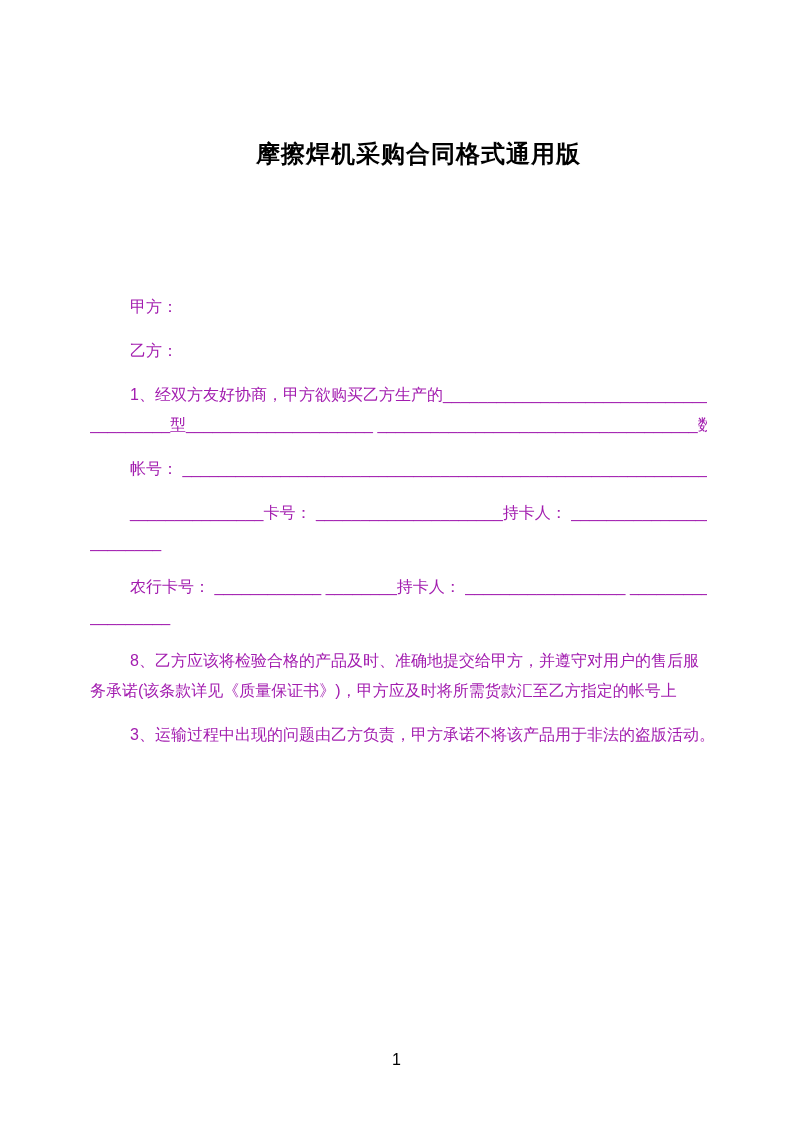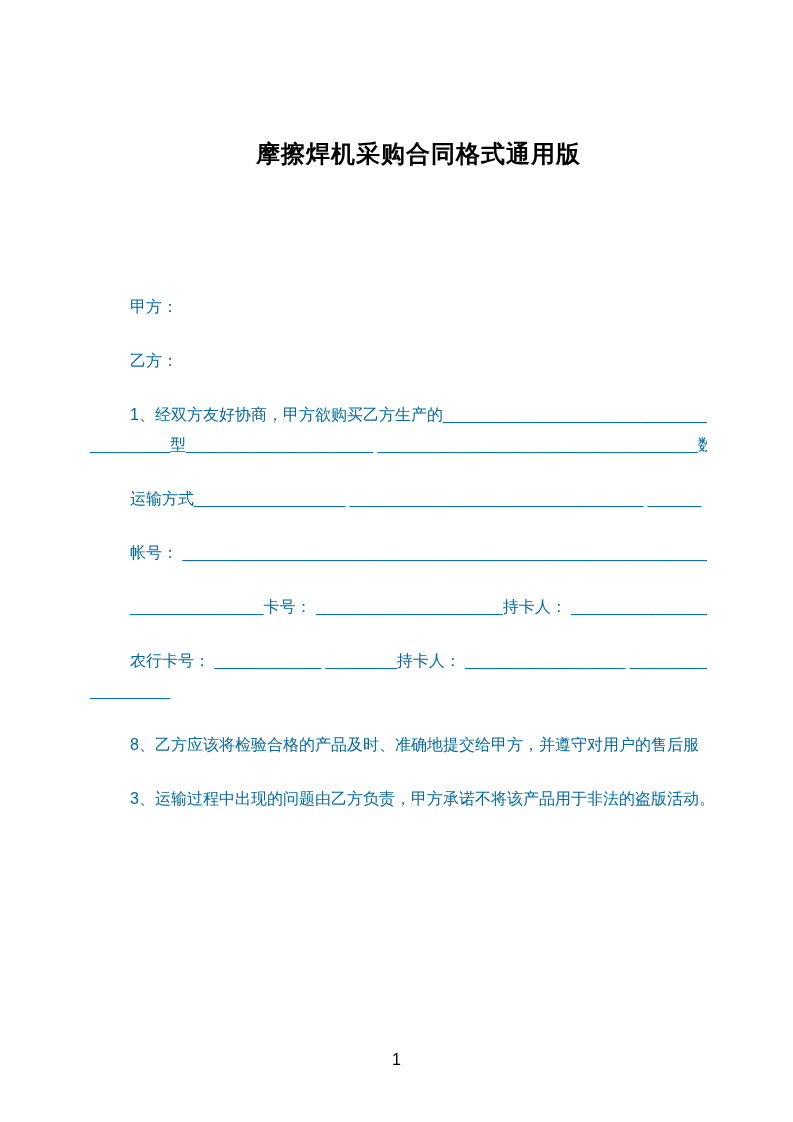--- a/index.html
+++ b/index.html
@@ -18,29 +18,29 @@
     text-align: center;
     font-size: 24px;
     line-height: 28px;
     font-weight: bold;
     letter-spacing: 1px;
     padding-left: 44px;
   }
   .doc-body {
     padding: 124px 86px 0 90px;
     font-size: 16px;
-    color: #0369a1;
+    color: #a21caf;
   }
   .line {
     line-height: 30px;
     white-space: pre;
     overflow: hidden;
   }
   .first { text-indent: 40px; }
-  .gap   { margin-top: 24px; }
+  .gap   { margin-top: 14px; }
   .page-number {
     position: absolute;
     bottom: 54px;
     left: 0;
     width: 100%;
     text-align: center;
     font-size: 16px;
     line-height: 16px;
   }
 </style>
@@ -49,24 +49,25 @@
 
 <div class="page">
 
   <h1 class="doc-title">摩擦焊机采购合同格式通用版</h1>
 
   <div class="doc-body">
     <div class="line first">甲方：</div>
     <div class="line first gap">乙方：</div>
     <div class="line first gap">1、经双方友好协商，甲方欲购买乙方生产的________________________________</div>
     <div class="line">_________型_____________________ ____________________________________数量___</div>
-    <div class="line first gap">运输方式_________________ _________________________________ ______</div>
     <div class="line first gap">帐号： ____________________________________________________________</div>
     <div class="line first gap">_______________卡号： _____________________持卡人： _________________</div>
+    <div class="line">________</div>
     <div class="line first gap">农行卡号： ____________ ________持卡人： __________________ __________</div>
     <div class="line">_________</div>
     <div class="line first gap">8、乙方应该将检验合格的产品及时、准确地提交给甲方，并遵守对用户的售后服</div>
+    <div class="line">务承诺(该条款详见《质量保证书》)，甲方应及时将所需货款汇至乙方指定的帐号上</div>
     <div class="line first gap">3、运输过程中出现的问题由乙方负责，甲方承诺不将该产品用于非法的盗版活动。</div>
   </div>
 
   <div class="page-number">1</div>
 
 </div>
 
 </body></html>

